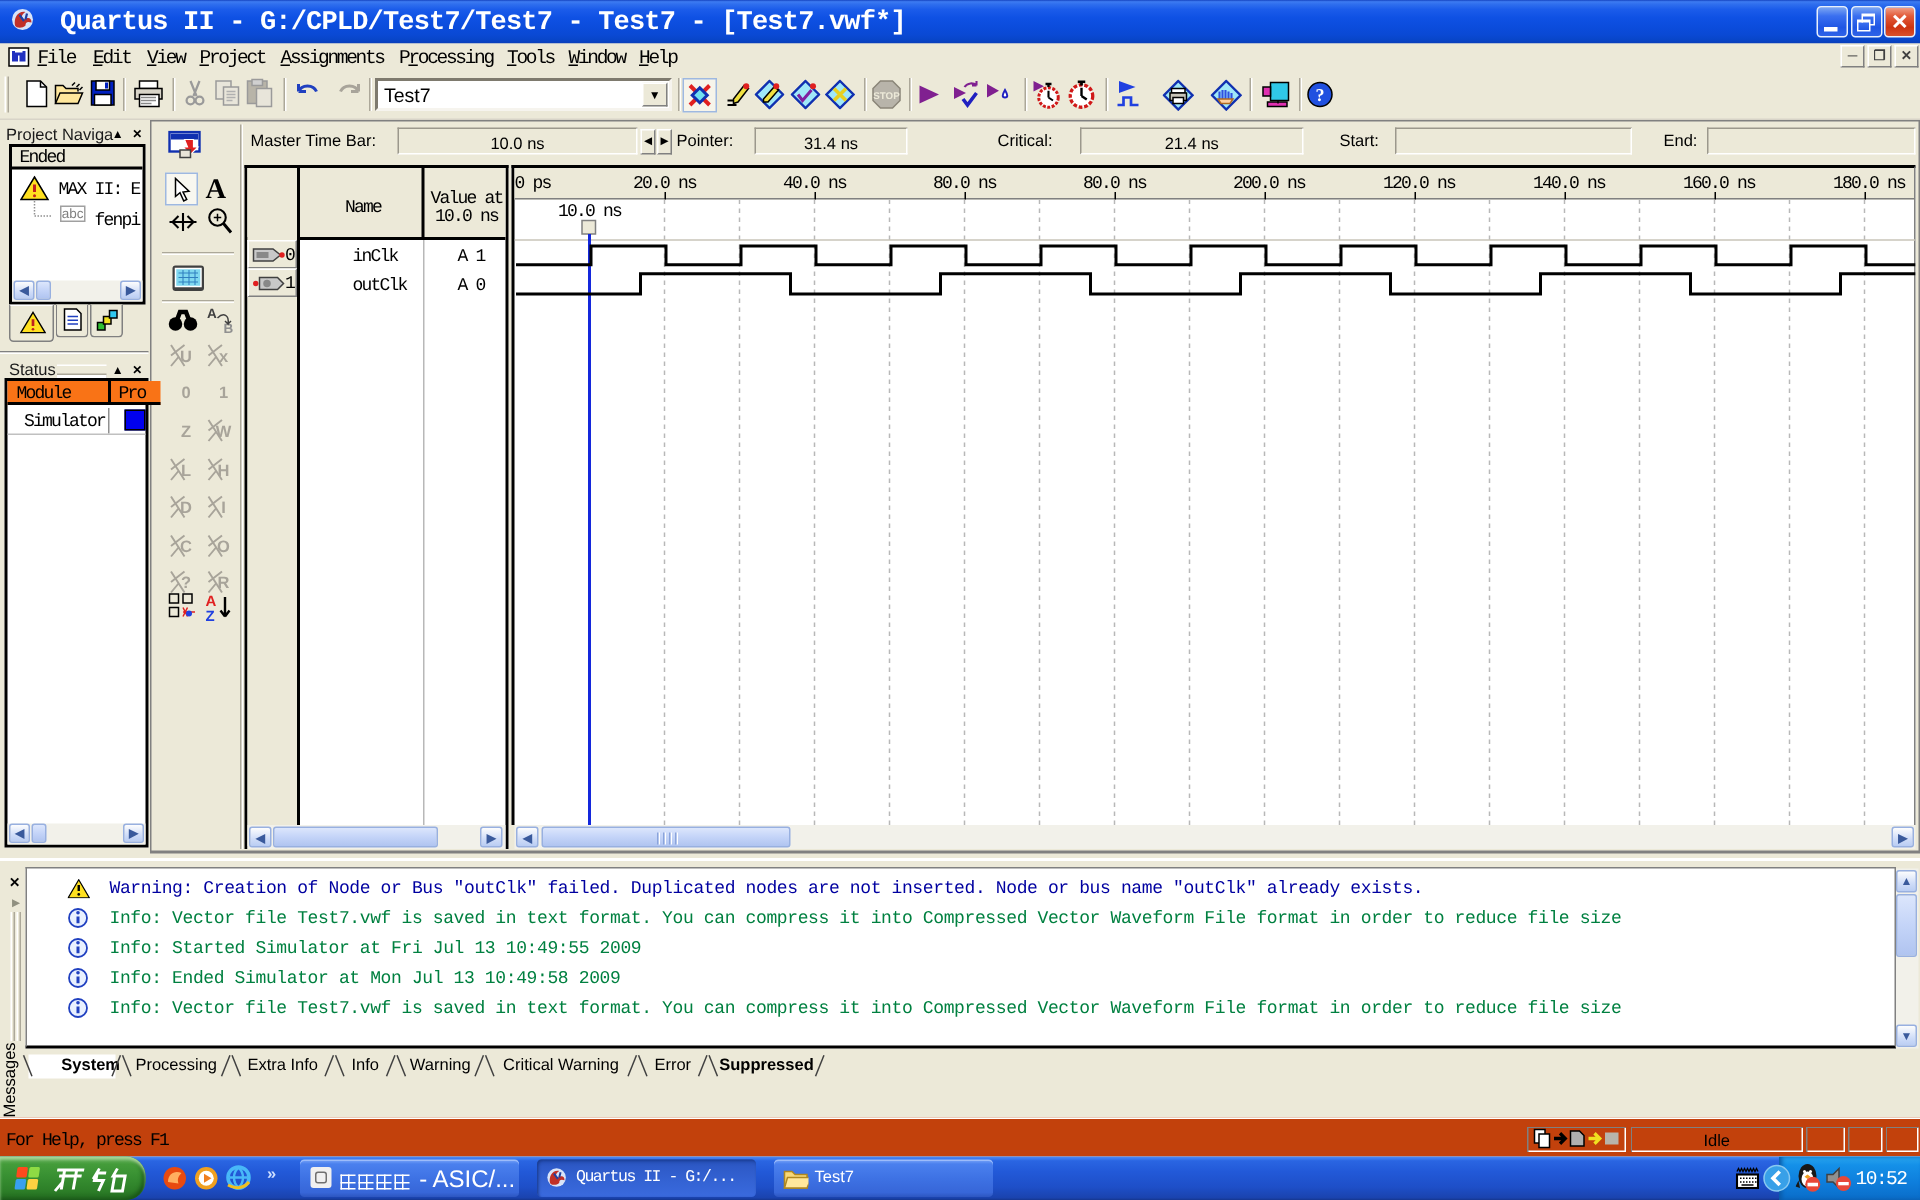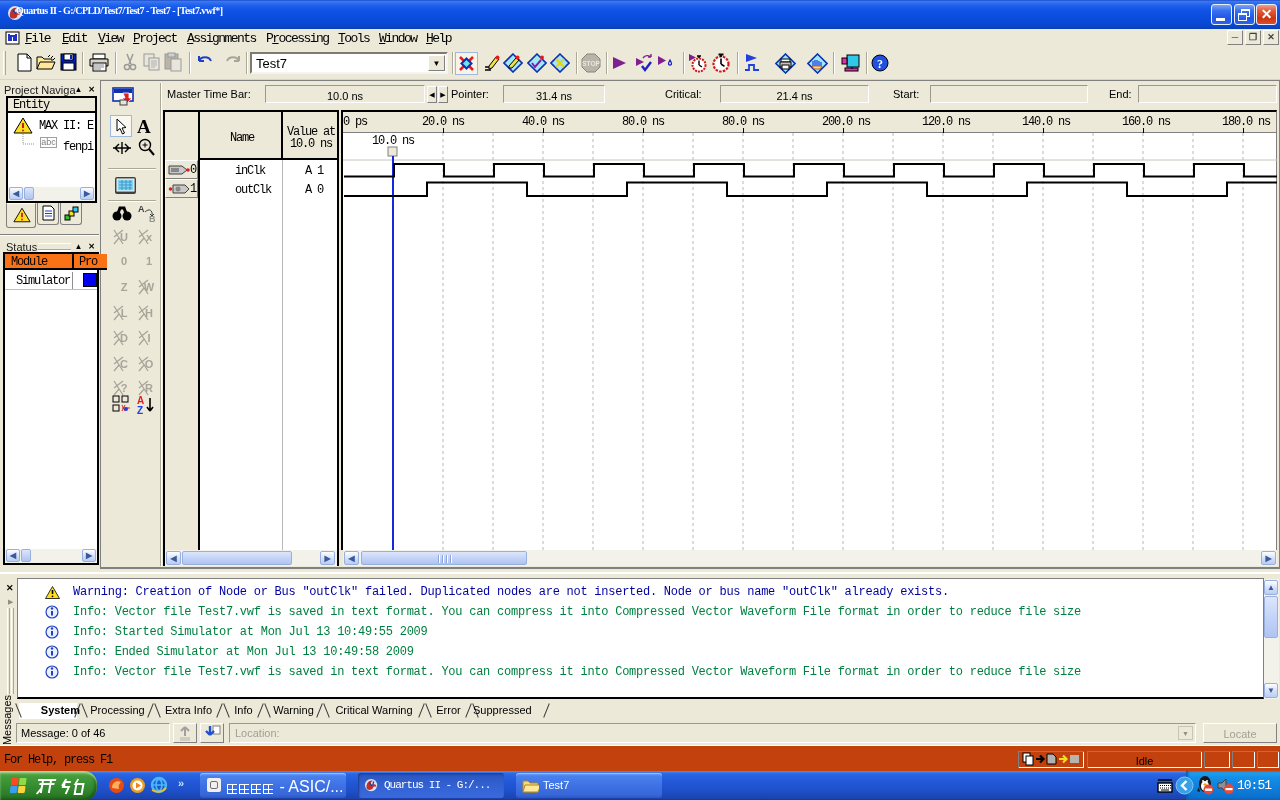--- a/index.html
+++ b/index.html
@@ -48,21 +48,21 @@
 </style>
 </head>
 <body>
 
 <div class="abs" id="titlebar">
   <svg class="abs" style="left:7px;top:5px" width="17" height="17" viewBox="0 0 17 17">
     <circle cx="8" cy="8" r="7" fill="#d8e4f8"></circle>
     <path d="M3,12 C2,7 5,2 10,3 C7,5 7,7 9,8 C12,6 14,7 14,10 C11,9 10,10 10,12 C8,14 4,14 3,12z" fill="#c03028"></path>
     <path d="M6,5 L9,9 M11,4 L10,8" stroke="#2040a0" stroke-width="1.5" fill="none"></path>
   </svg>
-  <div class="abs" style="left:16px;top:5px;font-family:Liberation Serif, serif;font-weight:bold;font-size:10px;letter-spacing:-0.55px;color:#fff">Quartus II - G:/CPLD/Test7/Test7 - Test7 - [Test7.vwf*]</div>
+  <div class="abs" style="left:40px;top:5px;font-family:Liberation Mono, monospace;font-weight:bold;font-size:18px;letter-spacing:-0.55px;color:#fff">Quartus II - G:/CPLD/Test7/Test7 - Test7 - [Test7.vwf*]</div>
   <div class="tbtn" style="left:1211px;">
       <div class="abs" style="left:4px;bottom:3px;width:9px;height:3px;background:#fff"></div>
     </div>
   <div class="tbtn" style="left:1234px;">
       <div class="abs" style="left:6px;top:4px;width:9px;height:8px;border:1px solid #fff;border-top:2px solid #fff"></div>
       <div class="abs" style="left:3px;top:8px;width:9px;height:8px;border:1px solid #fff;border-top:2px solid #fff;background:linear-gradient(180deg,#3a6ff0,#1f56e4)"></div>
     </div>
   <div class="tbtn close" style="left:1256px;font-size:14px;line-height:19px">✕</div>
 </div>
 
@@ -461,21 +461,21 @@
 </div>
 
 <div class="abs" id="leftdock" style="left:0;top:80px;width:100px;height:492px">
 
   <div class="abs panelhdr" style="left:4px;top:4px;white-space:nowrap">Project Naviga</div>
   <div class="pbtn" style="left:72px;top:4px">▲</div>
   <div class="pbtn" style="left:85px;top:4px">✕</div>
 
   <div class="abs blktbl" style="left:6px;top:16px;width:91px;height:107px">
     <div class="abs" style="left:0;top:0;width:87px;height:15px;background:#ece9d8;border-bottom:2px solid #000">
-      <span class="fm" style="position:absolute;left:5px;top:0px">Entity</span>
+      <span class="fm" style="position:absolute;left:5px;top:0px">Ended</span>
     </div>
 
     <svg class="abs" style="left:5px;top:19px" width="20" height="17" viewBox="0 0 20 17">
       <path d="M10,1 L19,16 L1,16z" fill="#ffe020" stroke="#000"></path>
       <path d="M10,6 v5" stroke="#c02020" stroke-width="2"></path>
         <circle cx="10" cy="13.5" r="1" fill="#c02020"></circle>
     </svg>
     <span class="fm abs" style="left:31px;top:21px">MAX II: E</span>
 
     <svg class="abs" style="left:10px;top:36px" width="30" height="18" viewBox="0 0 30 18">
@@ -558,21 +558,21 @@
           <circle cx="7" cy="7" r="6" fill="#e8f0ff" stroke="#2040c0" stroke-width="1.2"></circle>
           <path d="M7,6 v4.5" stroke="#2040c0" stroke-width="2"></path>
           <circle cx="7" cy="3.5" r="1.2" fill="#2040c0"></circle>
         </svg>
         <div class="abs fmsg" style="left:55px;top:26px;color:#008040;white-space:pre">Info: Vector file Test7.vwf is saved in text format. You can compress it into Compressed Vector Waveform File format in order to reduce file size</div>
         <svg class="abs" style="left:27px;top:46px" width="14" height="14" viewBox="0 0 14 14">
           <circle cx="7" cy="7" r="6" fill="#e8f0ff" stroke="#2040c0" stroke-width="1.2"></circle>
           <path d="M7,6 v4.5" stroke="#2040c0" stroke-width="2"></path>
           <circle cx="7" cy="3.5" r="1.2" fill="#2040c0"></circle>
         </svg>
-        <div class="abs fmsg" style="left:55px;top:46px;color:#008040;white-space:pre">Info: Started Simulator at Mon Jul 13 10:49:55 2009</div>
+        <div class="abs fmsg" style="left:55px;top:46px;color:#008040;white-space:pre">Info: Started Simulator at Fri Jul 13 10:49:55 2009</div>
         <svg class="abs" style="left:27px;top:66px" width="14" height="14" viewBox="0 0 14 14">
           <circle cx="7" cy="7" r="6" fill="#e8f0ff" stroke="#2040c0" stroke-width="1.2"></circle>
           <path d="M7,6 v4.5" stroke="#2040c0" stroke-width="2"></path>
           <circle cx="7" cy="3.5" r="1.2" fill="#2040c0"></circle>
         </svg>
         <div class="abs fmsg" style="left:55px;top:66px;color:#008040;white-space:pre">Info: Ended Simulator at Mon Jul 13 10:49:58 2009</div>
         <svg class="abs" style="left:27px;top:86px" width="14" height="14" viewBox="0 0 14 14">
           <circle cx="7" cy="7" r="6" fill="#e8f0ff" stroke="#2040c0" stroke-width="1.2"></circle>
           <path d="M7,6 v4.5" stroke="#2040c0" stroke-width="2"></path>
           <circle cx="7" cy="3.5" r="1.2" fill="#2040c0"></circle>
@@ -604,46 +604,24 @@
       <div class="abs" style="left:267px;top:1px;width:1px;height:15px;background:#404040;transform:rotate(-22deg)"></div>
       <div class="abs fs11" style="left:265px;top:2px;width:57px;text-align:center;">Warning</div>
       <div class="abs" style="left:319px;top:1px;width:1px;height:15px;background:#404040;transform:rotate(22deg)"></div>
       <div class="abs" style="left:326px;top:1px;width:1px;height:15px;background:#404040;transform:rotate(-22deg)"></div>
       <div class="abs fs11" style="left:324px;top:2px;width:100px;text-align:center;">Critical Warning</div>
       <div class="abs" style="left:421px;top:1px;width:1px;height:15px;background:#404040;transform:rotate(22deg)"></div>
       <div class="abs" style="left:428px;top:1px;width:1px;height:15px;background:#404040;transform:rotate(-22deg)"></div>
       <div class="abs fs11" style="left:426px;top:2px;width:45px;text-align:center;">Error</div>
       <div class="abs" style="left:468px;top:1px;width:1px;height:15px;background:#404040;transform:rotate(22deg)"></div>
       <div class="abs" style="left:475px;top:1px;width:1px;height:15px;background:#404040;transform:rotate(-22deg)"></div>
-      <div class="abs fs11" style="left:473px;top:2px;width:76px;">Suppressed</div>
+      <div class="abs fs11" style="left:473px;top:2px;width:76px;text-align:center;font-weight:bold;">Suppressed</div>
       <div class="abs" style="left:546px;top:1px;width:1px;height:15px;background:#404040;transform:rotate(22deg)"></div>
     </div>
 
-  <div class="abs" style="left:0;top:147px;width:1280px;height:24px">
-    <div class="abs field" style="left:16px;top:2px;width:154px;height:20px">
-        <span class="fs11" style="position:absolute;left:4px;top:3px">Message: 0 of 46</span>
-      </div>
-    <div class="abs raised" style="left:173px;top:2px;width:24px;height:20px;background:#ece9d8">
-      <svg width="16" height="16" style="position:absolute;left:3px;top:1px" viewBox="0 0 16 16">
-        <path d="M8,2 v9 m0,-9 l-4,4 m4,-4 l4,4" stroke="#a0a0a0" stroke-width="2" fill="none"></path>
-        <path d="M3,13 h10 M3,15 h10" stroke="#b0b0b0"></path>
-      </svg>
-    </div>
-    <div class="abs raised" style="left:200px;top:2px;width:24px;height:20px;background:#ece9d8">
-      <svg width="16" height="16" style="position:absolute;left:4px;top:1px" viewBox="0 0 16 16">
-        <rect x="8" y="1" width="7" height="8" fill="#fff" stroke="#808080"></rect>
-        <path d="M5,1 v9 m0,0 l-4,-4 m4,4 l4,-4" stroke="#2050d0" stroke-width="2.4" fill="none"></path>
-      </svg>
-    </div>
-    <div class="abs field" style="left:229px;top:2px;width:967px;height:20px">
-      <span class="fs11" style="position:absolute;left:5px;top:3px;color:#a0a098">Location:</span>
-      <div class="abs" style="right:2px;top:2px;width:15px;height:14px;background:#ece9d8;border:1px solid #c8c4b8;text-align:center;font-size:7px;line-height:13px;color:#909088">▼</div>
-    </div>
-    <div class="abs raised" style="left:1203px;top:2px;width:74px;height:20px;background:#ece9d8;text-align:center"><span class="fs11" style="color:#a0a098;line-height:19px">Locate</span></div>
-  </div>
 </div>
 
 <div class="abs" id="statusbar" style="left:0;top:745px;width:1280px;height:26px;background:#c2410c;border-top:1px solid #fff">
   <div class="abs fm" style="left:4px;top:7px">For Help, press F1</div>
   <div class="abs sunken2" style="left:1018px;top:5px;width:66px;height:17px">
     <svg width="60" height="14" style="position:absolute;left:3px;top:1px" viewBox="0 0 60 14">
       <rect x="2" y="1" width="7" height="9" fill="#fff" stroke="#000"></rect>
       <rect x="5" y="4" width="7" height="9" fill="#fff" stroke="#000"></rect>
       <path d="M15,7 h7 m-3,-3.5 l3.5,3.5 -3.5,3.5" stroke="#000" stroke-width="2.2" fill="none"></path>
       <path d="M26,2 h6 l3,3 v7 h-9z" fill="#b0b0b0" stroke="#000"></path>
@@ -731,14 +709,14 @@
     <path d="M8,8 l2,1.5 -2,1.5 -2,-1.5z" fill="#f0a020"></path>
     <path d="M2,12 l-2,4 3,1z M14,12 l2,4 -3,1z" fill="#181818"></path>
     <circle cx="11.5" cy="14.5" r="5" fill="#e84838"></circle>
     <rect x="8" y="13.5" width="7" height="2.4" fill="#fff"></rect>
   </svg>
   <svg class="abs" style="left:1216px;top:5px" width="19" height="19" viewBox="0 0 19 19">
     <path d="M2,7 h4 l4,-4 v13 l-4,-4 H2z" fill="#909090" stroke="#404040"></path>
     <circle cx="13" cy="13" r="5" fill="#e84838"></circle>
     <rect x="9.5" y="12" width="7" height="2.2" fill="#fff"></rect>
   </svg>
-  <div class="abs" style="left:1237px;top:7px;color:#fff;font-size:13px;font-family:'Liberation Mono',monospace;letter-spacing:-1px">10:51</div>
+  <div class="abs" style="left:1237px;top:7px;color:#fff;font-size:13px;font-family:'Liberation Mono',monospace;letter-spacing:-1px">10:52</div>
 </div>
 
 </body></html>

